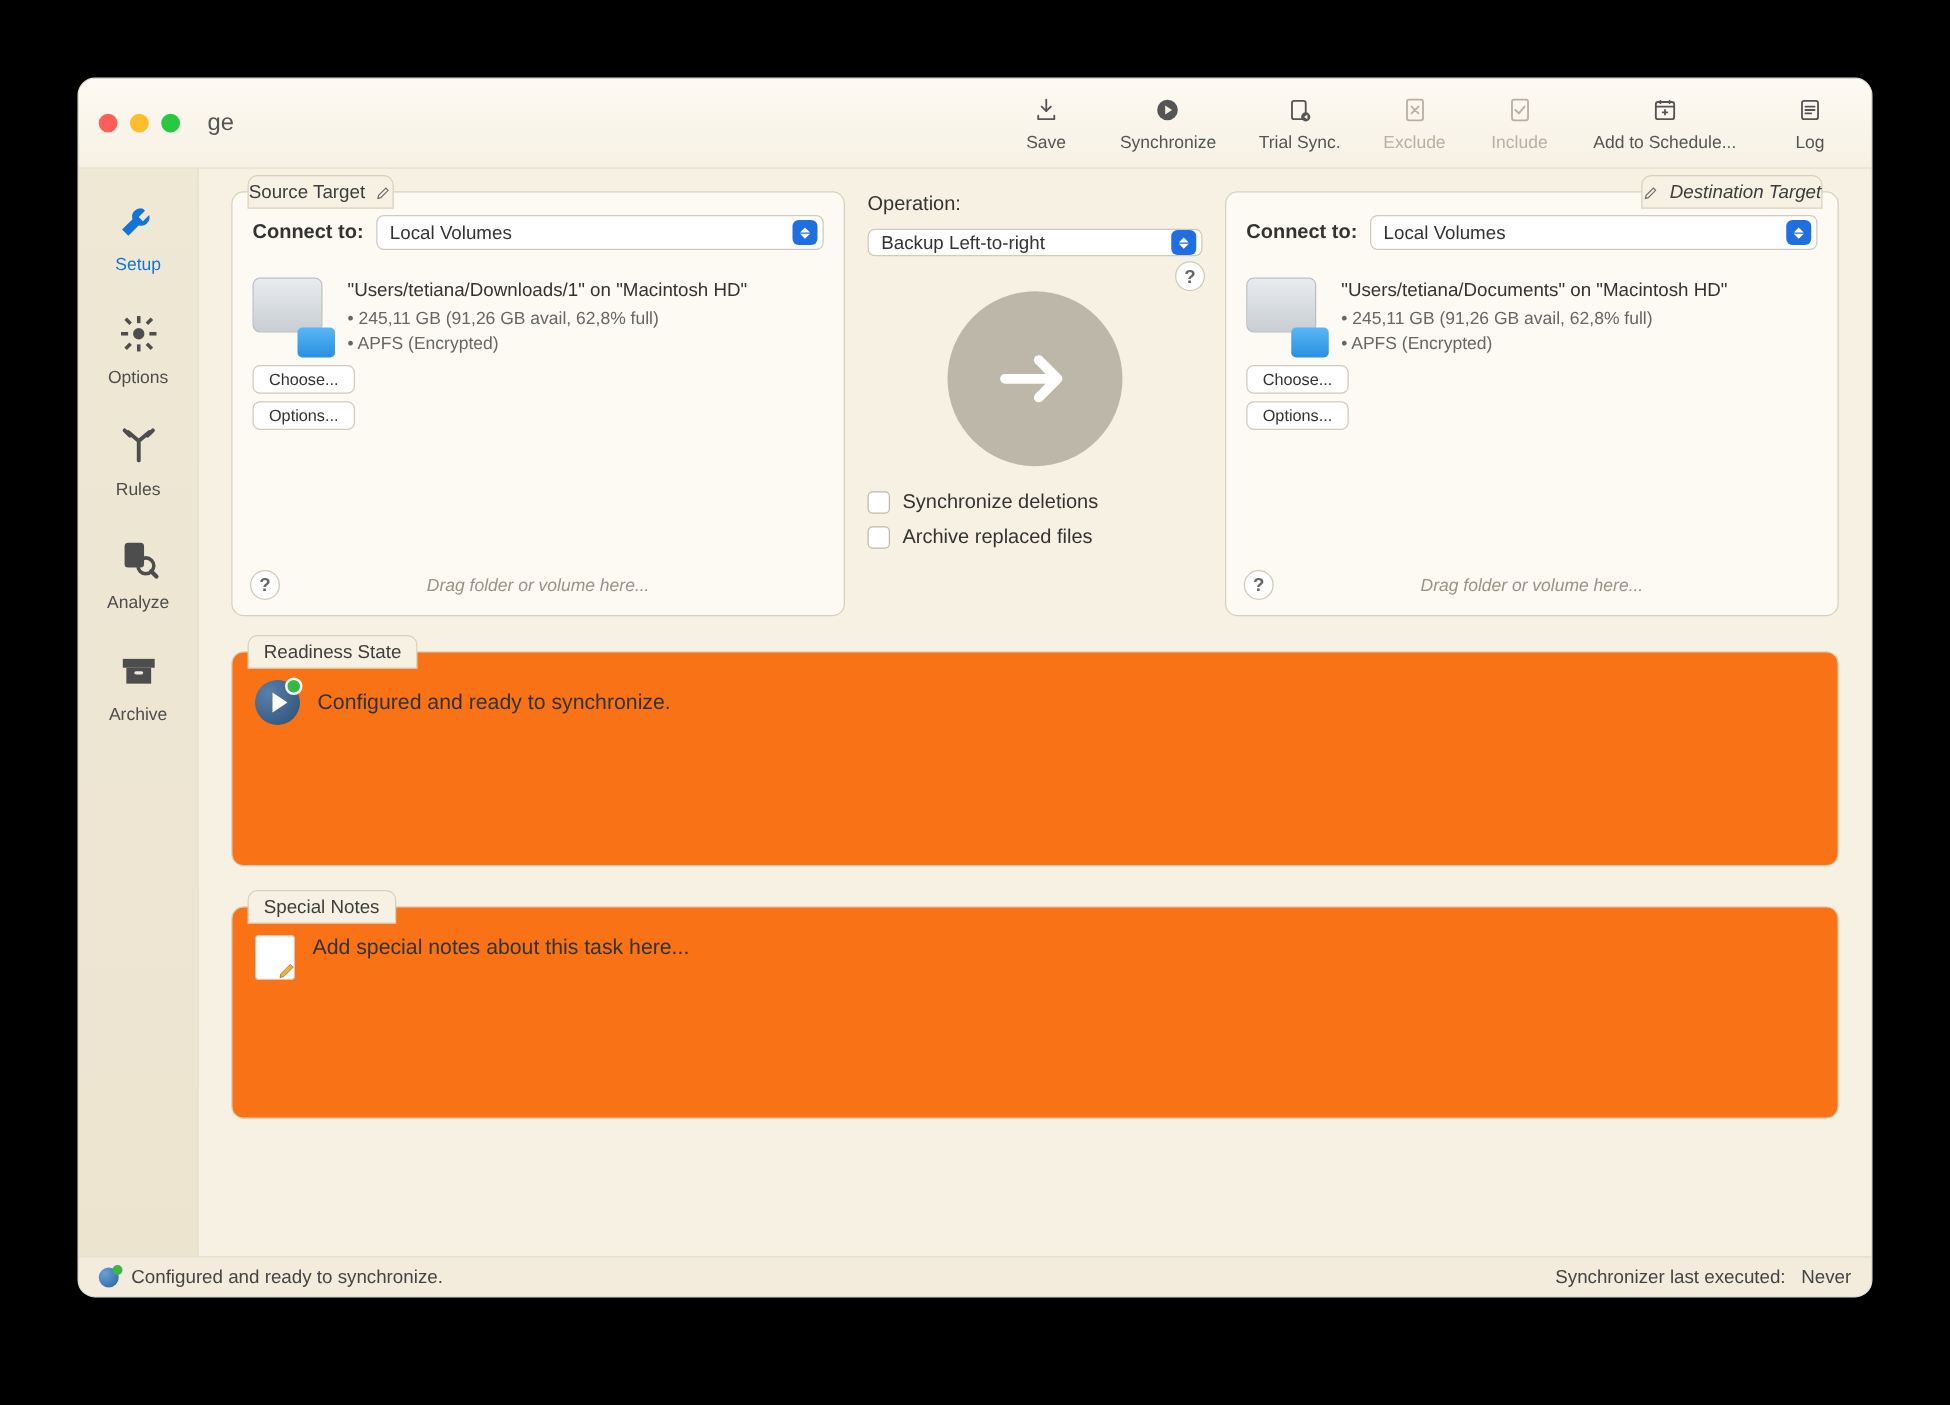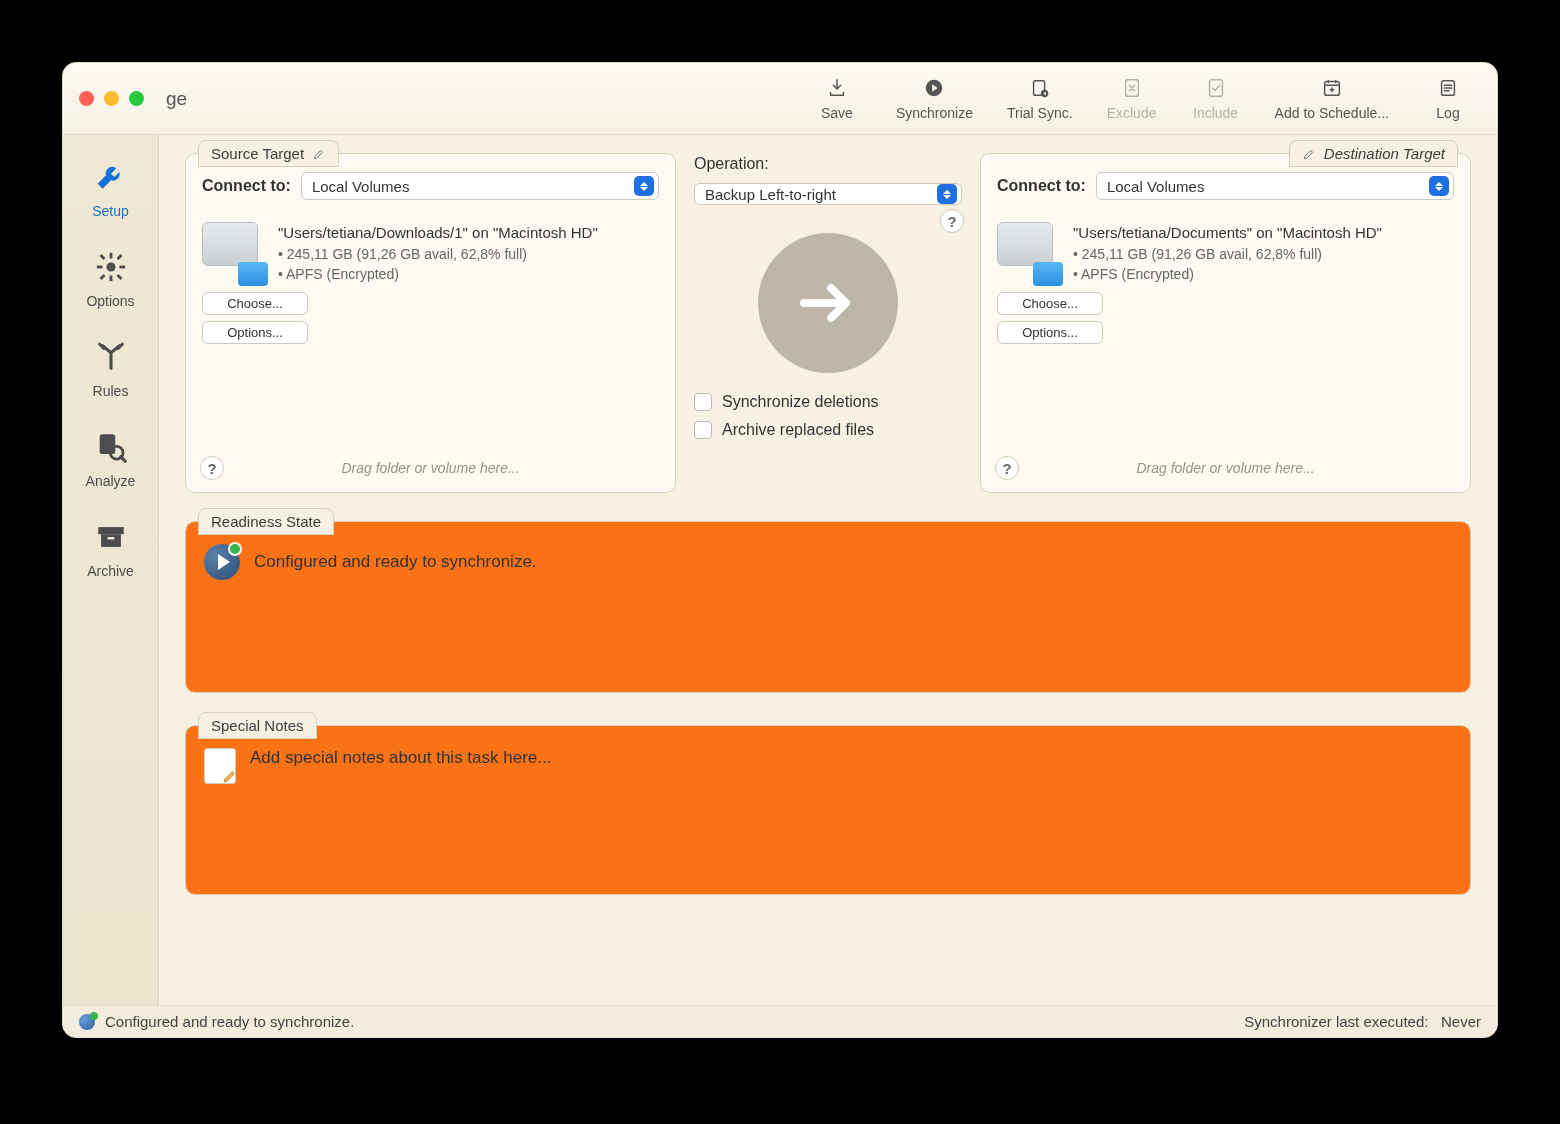--- a/index.html
+++ b/index.html
@@ -77,21 +77,21 @@
   .middle {
     width: 268px; flex:none;
     display:flex; flex-direction:column; align-items:stretch; gap:10px;
     padding-top:2px;
   }
   .tab {
     position:absolute; top:-14px;
     background:#f7f1e4;
     border:1px solid #d8d0bb;
     border-radius:8px 8px 0 0;
-    padding:4px 12px;
+    padding:4px 0;
     font-size:15px; color:#3d3d3d;
     display:flex; align-items:center; gap:8px;
   }
   .tab.left { left:12px; }
   .tab.right { right:12px;font-style:italic; }
   .pencil { width:14px;height:14px; }
   .row { display:flex; align-items:center; gap:10px; }
   .row .rlabel { color:#333; font-size:16px;font-weight:bold;}
   .select {
     flex:1; height:28px;
@@ -112,21 +112,21 @@
     border:1px solid #b8bec4;
   }
   .folder {
     position:absolute; bottom:-2px; right:-4px; width:30px;height:24px;border-radius:4px;
     background:linear-gradient(#58b7f5,#2a8fe0);
   }
   .volinfo { flex:1; font-size:15px; color:#333; line-height:1.45;}
   .volinfo .meta { color:#666; font-size:14px;}
   .smallbtn {
     background:#fff;border:1px solid #cfcabb;border-radius:6px;
-    font-size:13px;color:#333;padding:3px 10px; cursor:default; width:106px;text-align:center;
+    font-size:13px;color:#333;padding:3px 10px; cursor:default; width:82px;text-align:center;
   }
   .btncol{display:flex;flex-direction:column;gap:6px;margin-top:8px;width:88px;}
   .help {
     width:24px;height:24px;border-radius:50%;border:1px solid #cfcabb;background:#fff;
     display:flex;align-items:center;justify-content:center;color:#666;font-size:15px;font-weight:600;
     position:absolute; left:14px; bottom:12px;
   }
   .draghint{
     position:absolute; bottom:16px; left:0; right:0; text-align:center;
     font-size:14px; color:#9a9486; font-style:italic;

